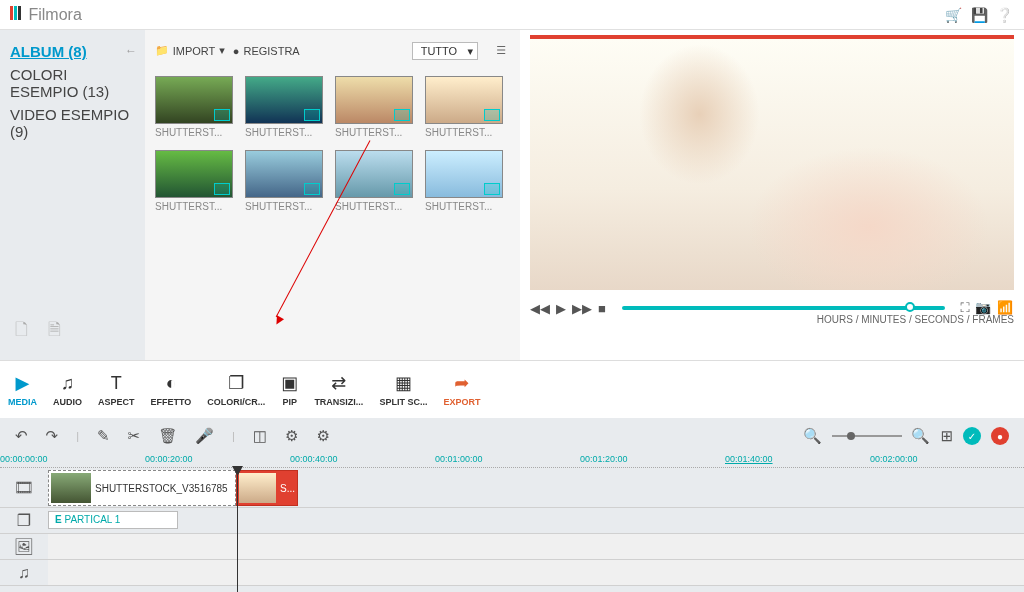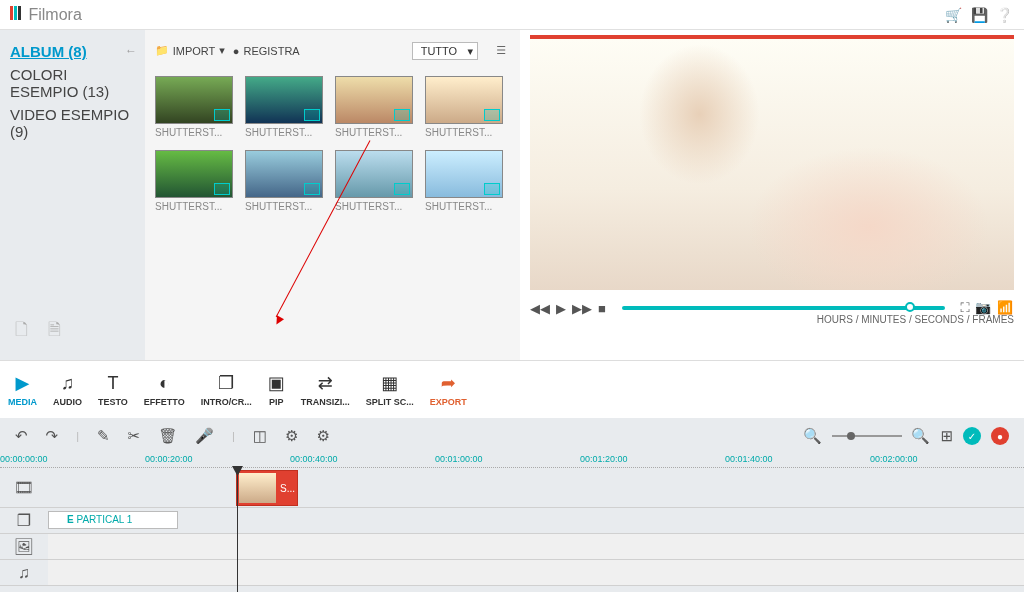--- a/index.html
+++ b/index.html
@@ -57,21 +57,21 @@
 .circle-btn{width:18px;height:18px;border-radius:50%;display:inline-flex;align-items:center;justify-content:center;font-size:10px;color:#fff}
 .timeline{background:#e8ebee;height:170px;overflow:hidden}
 .ruler{height:14px;display:flex;font-size:9px;color:#0aa;padding-left:48px;position:relative;border-bottom:1px dotted #aaa}
 .ruler span{position:absolute}
 .track{display:flex;border-bottom:1px solid #d0d0d0;height:40px}
 .track-head{width:48px;background:#e8ebee;display:flex;align-items:center;justify-content:center;font-size:16px;color:#555}
 .track-body{flex:1;position:relative;background:#e8ebee}
 .clip{position:absolute;top:2px;height:36px;background:#fff;border:1px dashed #888;font-size:10px;display:flex;align-items:center;padding:2px;overflow:hidden}
 .clip.selected{background:#e04030;border:1px solid #c03020}
 .clip-thumb{width:40px;height:30px;background:#888;margin-right:4px;background-size:cover}
-.pip-clip{position:absolute;top:3px;height:18px;background:#fff;border:1px solid #bbb;font-size:10px;padding:2px 18px;color:#0aa}
+.pip-clip{position:absolute;top:3px;height:18px;background:#fff;border:1px solid #bbb;font-size:10px;padding:2px 6px;color:#0aa}
 .playhead{position:absolute;left:237px;top:0;width:1px;height:160px;background:#333;z-index:5}
 .playhead:before{content:"";position:absolute;top:-2px;left:-5px;width:11px;height:10px;background:#333;clip-path:polygon(0 0,100% 0,50% 100%)}
 .arrow-overlay{position:absolute;left:370px;top:140px;width:1px;height:1px;z-index:100}
 .arrow-line{position:absolute;width:200px;height:1px;background:#d00;transform-origin:left;transform:rotate(118deg)}
 .arrow-head{position:absolute;left:-98px;top:172px;color:#d00;font-size:14px;transform:rotate(30deg)}
 .track.short{height:26px}
 .track.short .track-body{background:#f0f0f0}
 
 .baby{position:absolute;inset:0;background:
  radial-gradient(ellipse 120px 80px at 70% 75%,#f5d8c8,transparent),
@@ -180,29 +180,29 @@
     <div class="tab active">
       <div class="tab-icon">▶</div>
       <div class="tab-label">MEDIA</div>
     </div>
     <div class="tab">
       <div class="tab-icon">♫</div>
       <div class="tab-label">AUDIO</div>
     </div>
     <div class="tab">
       <div class="tab-icon">T</div>
-      <div class="tab-label">TESTO</div>
+      <div class="tab-label">ASPECT</div>
     </div>
     <div class="tab">
       <div class="tab-icon">◐</div>
       <div class="tab-label">EFFETTO</div>
     </div>
     <div class="tab">
       <div class="tab-icon">❐</div>
-      <div class="tab-label">INTRO/CR...</div>
+      <div class="tab-label">COLORI/CR...</div>
     </div>
     <div class="tab">
       <div class="tab-icon">▣</div>
       <div class="tab-label">PIP</div>
     </div>
     <div class="tab">
       <div class="tab-icon">⇄</div>
       <div class="tab-label">TRANSIZI...</div>
     </div>
     <div class="tab">
@@ -237,28 +237,32 @@
   </div>
 </div>
 
 <div class="timeline">
   <div class="ruler" id="ruler">
       <span style="left: 0px;">00:00:00:00</span>
       <span style="left: 145px;">00:00:20:00</span>
       <span style="left: 290px;">00:00:40:00</span>
       <span style="left: 435px;">00:01:00:00</span>
       <span style="left: 580px;">00:01:20:00</span>
-      <span style="left: 725px;">00:01:40:00</span>
+      <span style="left: 725px; text-decoration: underline;">00:01:40:00</span>
       <span style="left: 870px;">00:02:00:00</span>
     </div>
   <div style="position:relative">
     <div class="playhead"></div>
     <div class="track">
       <div class="track-head">🎞</div>
       <div class="track-body">
+        <div class="clip" style="left:0;width:188px">
+          <div class="clip-thumb" style="background:linear-gradient(#8a7,#453)"></div>
+          <span>SHUTTERSTOCK_V3516785</span>
+        </div>
         <div class="clip selected" style="left:188px;width:62px">
           <div class="clip-thumb" style="background:linear-gradient(#fec,#ca8)"></div>
           <span style="color:#fff">S...</span>
         </div>
       </div>
     </div>
     <div class="track short">
       <div class="track-head">❐</div>
       <div class="track-body" style="background:#e8ebee">
         <div class="pip-clip" style="left:0;width:130px">

